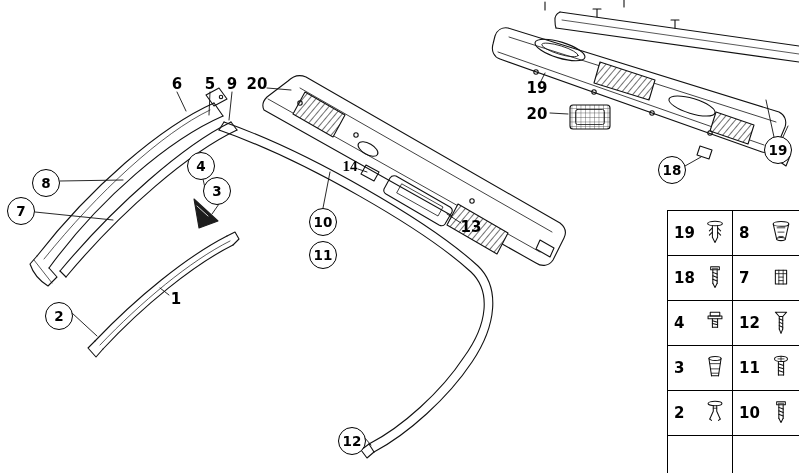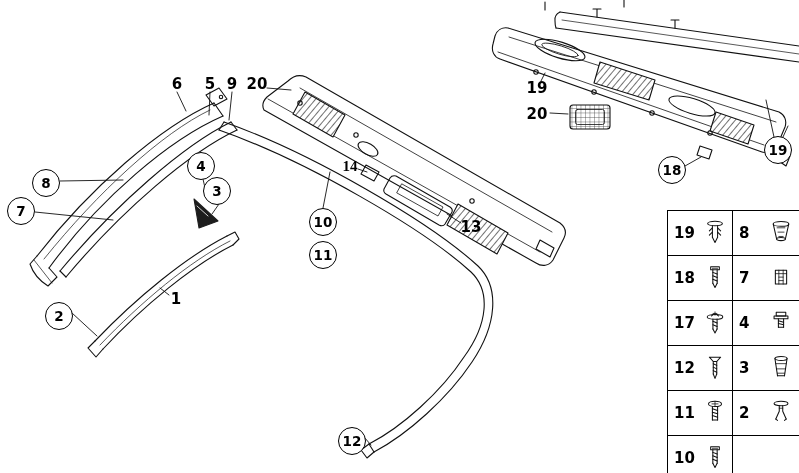--- a/index.html
+++ b/index.html
@@ -229,35 +229,20 @@
             <g fill="none" stroke="#111" stroke-width="1.2" stroke-linecap="round" stroke-linejoin="round">
               <path d="M8.5 7 H21.5 V23 H8.5 Z"></path>
               <path d="M12.5 7 V23 M17.5 7 V23" stroke-width="0.9"></path>
               <path d="M8.5 11 H21.5" stroke-width="0.9"></path>
               <path d="M12.5 15 H17.5 M12.5 19 H17.5" stroke-width="0.9"></path>
             </g>
           </svg>
         </span>
       </div>
       <div class="legend-cell">
-        <span class="legend-num">17</span>
-        <span class="legend-icon">
-          <svg width="26" height="30" viewBox="0 0 30 32">
-            <g fill="none" stroke="#111" stroke-width="1.2" stroke-linecap="round" stroke-linejoin="round">
-              <path d="M11 8 A4.5 4.5 0 0 1 19 8"></path>
-              <path d="M15 3.2 V7 M12.8 5 H17.2" stroke-width="0.9"></path>
-              <ellipse cx="15" cy="9" rx="9" ry="2.7"></ellipse>
-              <path d="M12.6 11.5 V23 M17.4 11.5 V23"></path>
-              <path d="M12.6 14 L17.4 16 M12.6 18 L17.4 20"></path>
-              <path d="M12.6 23 L15 27.5 L17.4 23"></path>
-            </g>
-          </svg>
-        </span>
-      </div>
-      <div class="legend-cell">
         <span class="legend-num">4</span>
         <span class="legend-icon">
           <svg width="26" height="30" viewBox="0 0 30 32">
             <g fill="none" stroke="#111" stroke-width="1.2" stroke-linecap="round" stroke-linejoin="round">
               <path d="M9.5 3.5 H20.5 V8 H9.5 Z"></path>
               <path d="M7 8 H23 V11 H7 Z"></path>
               <path d="M12 11 V21 M18 11 V21"></path>
               <path d="M12 13.5 L18 15 M12 16.5 L18 18"></path>
               <path d="M12 21 H18"></path>
             </g>

